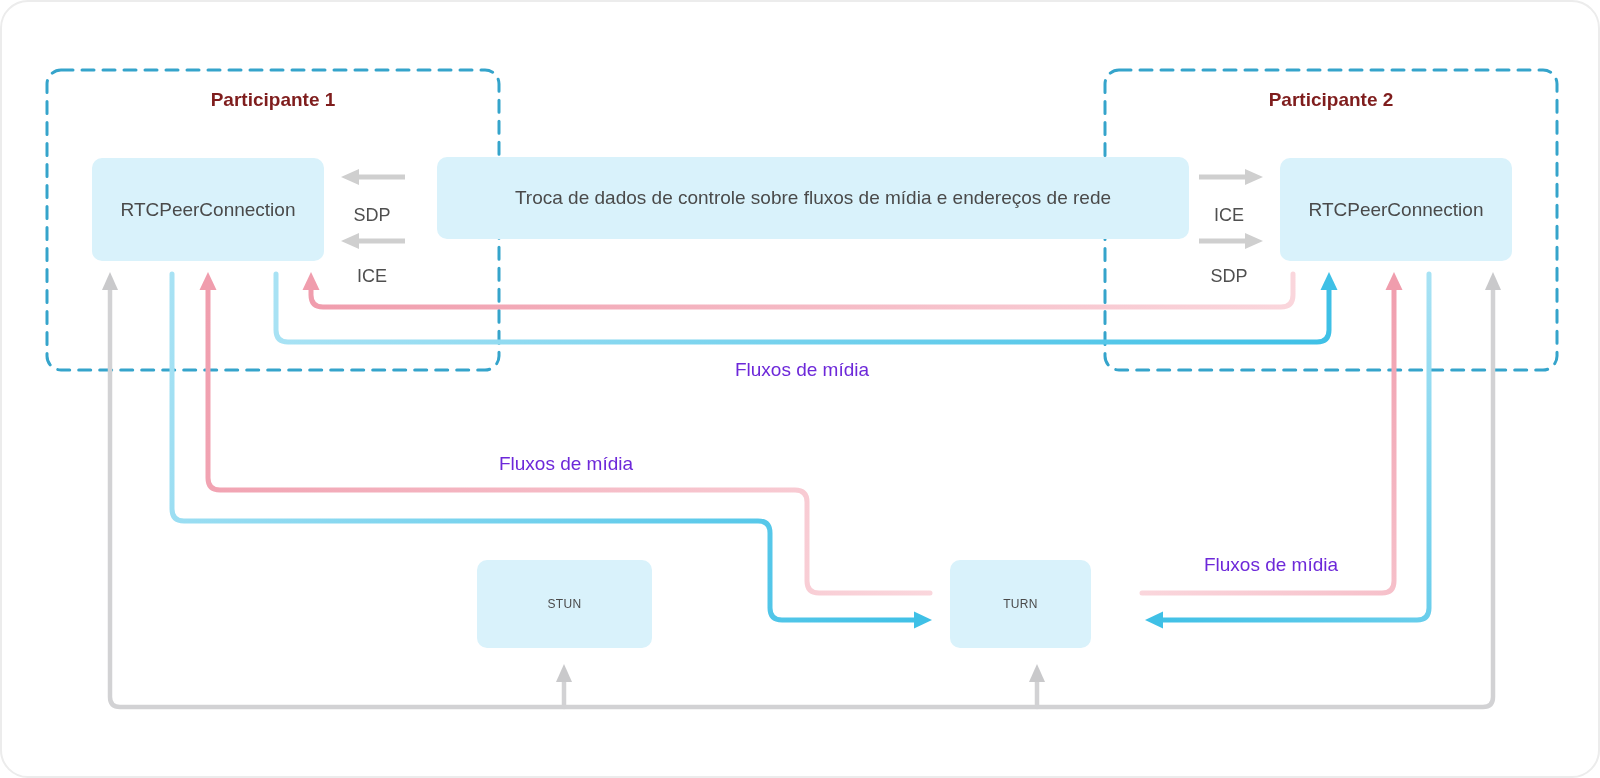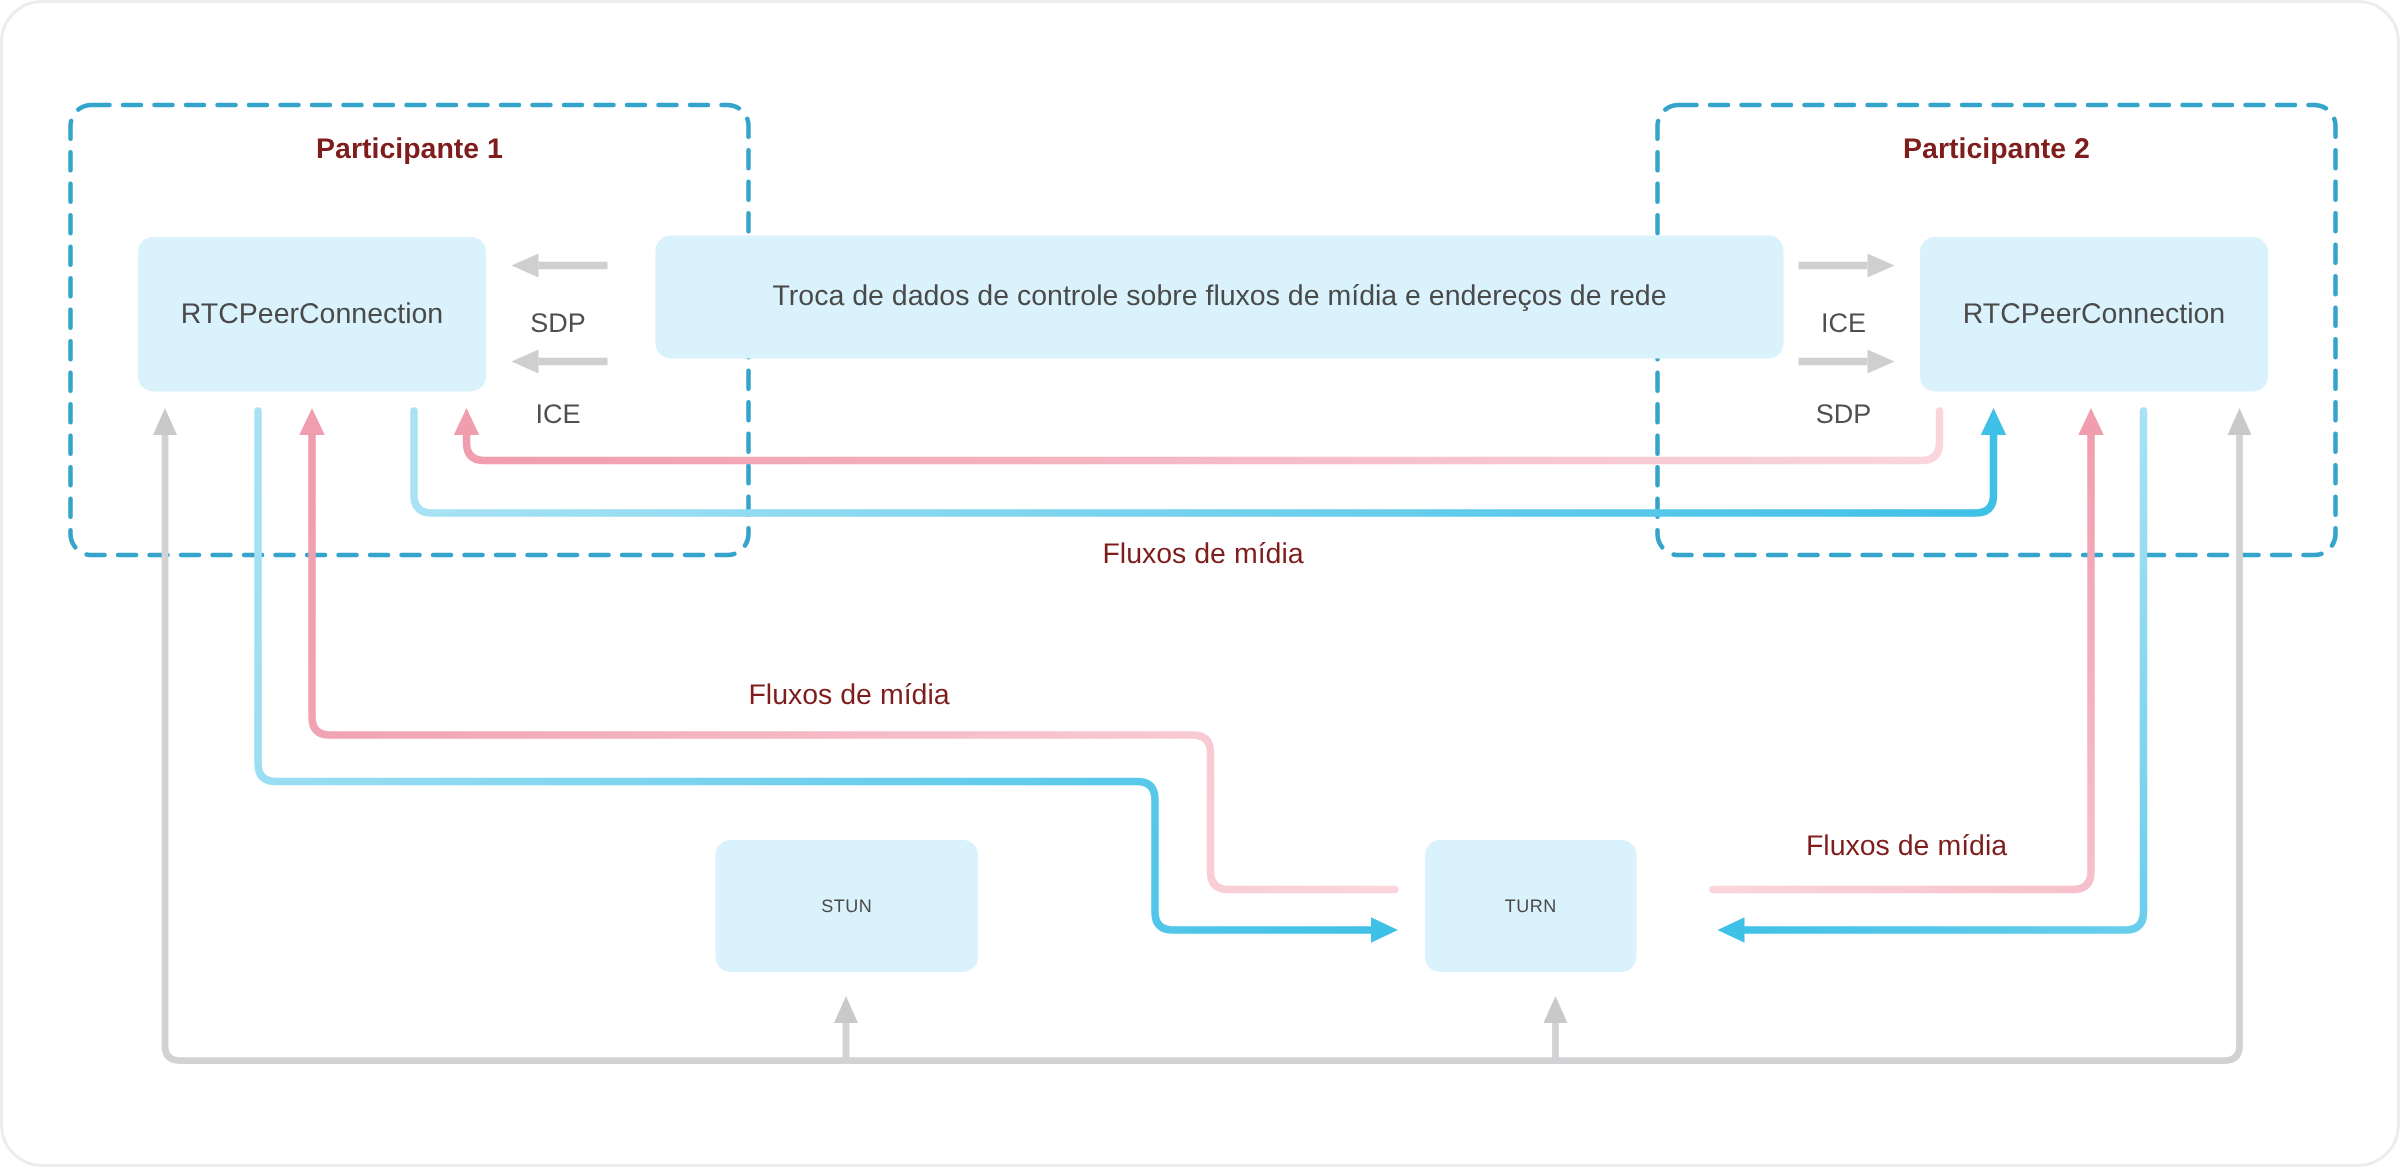--- a/index.html
+++ b/index.html
@@ -36,21 +36,21 @@
   .label {
     position: absolute;
     display: flex;
     align-items: center;
     justify-content: center;
     text-align: center;
     white-space: nowrap;
   }
   .participant-title { font-size: 19px; font-weight: 600; color: #7f1d1d; }
   .signal-label { font-size: 18px; color: #4f4f4f; margin-top: 16px; }
-  .flow-label { font-size: 19px; color: #7f1d1d; }
+  .flow-label { font-size: 19px; color: #6d28d9; }
 </style>
 </head>
 <body>
 
 <div class="stage">
 
   <svg class="wires" viewBox="0 0 1600 778">
     <defs>
       <linearGradient id="g_bd" gradientUnits="userSpaceOnUse" x1="274" y1="0" x2="1327" y2="0">
         <stop offset="0" stop-color="#a8e2f4"></stop>

